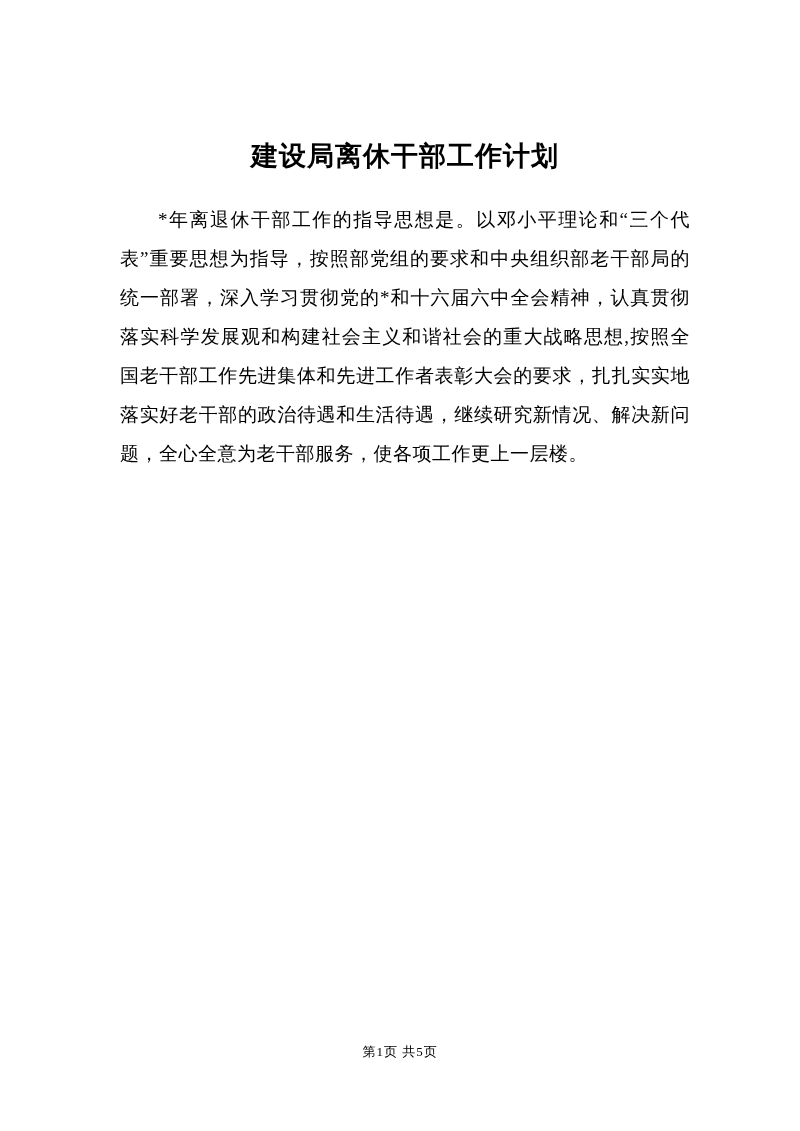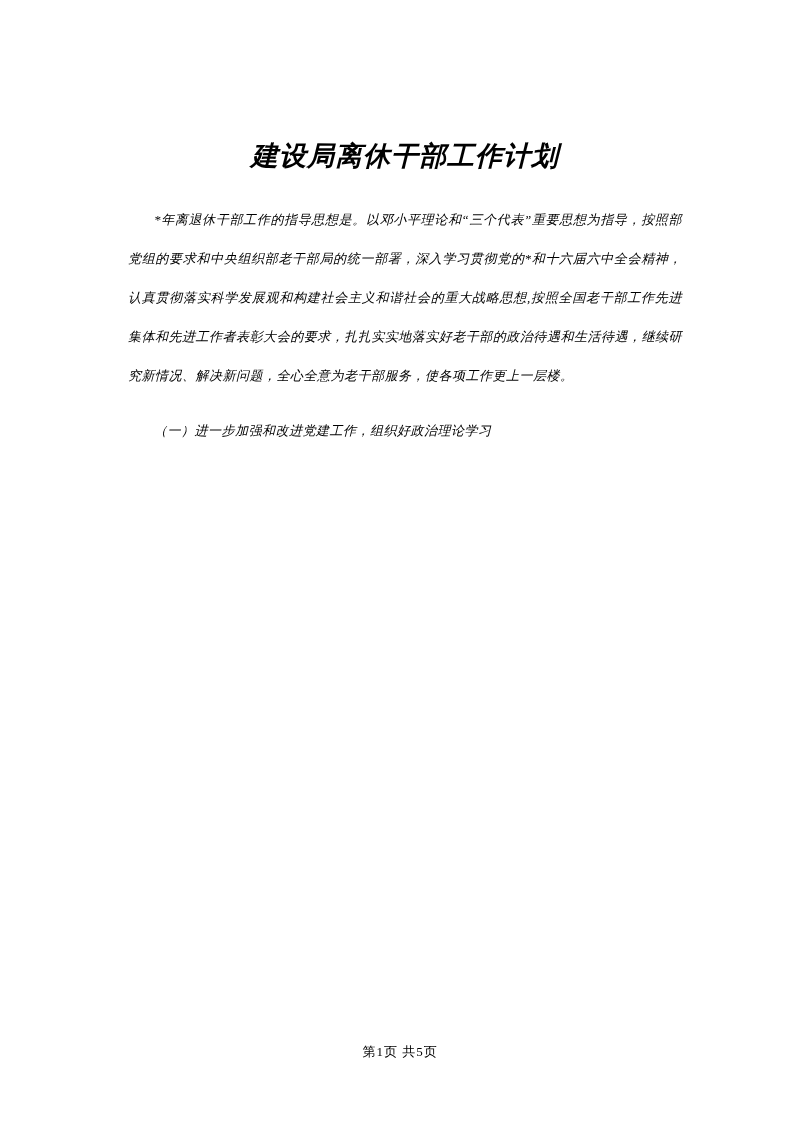--- a/index.html
+++ b/index.html
@@ -14,32 +14,31 @@
     background: #ffffff;
     color: #000000;
     font-family: "Liberation Serif", "DejaVu Serif", serif;
     overflow: hidden;
   }
   .content {
     position: absolute;
     left: 112px;
     right: 102px;
     top: 138px;
-    font-style: italic;
   }
   .doc-title {
     margin: 0 0 26px 0;
     font-size: 27px;
     font-weight: bold;
     text-align: center;
     letter-spacing: 1px;
   }
   .para {
-    margin: 16px;
-    font-size: 13px;
+    margin: 8px;
+    font-size: 19px;
     line-height: 39px;
     text-align: justify;
     text-justify: inter-ideograph;
     text-indent: 2em;
     letter-spacing: 0.5px;
     word-break: break-all;
   }
   .para + .para {
     margin-top: 2px;
   }
@@ -59,19 +58,18 @@
 </style>
 </head>
 <body>
 
 <div class="page">
   <div class="content">
     <h1 class="doc-title">建设局离休干部工作计划</h1>
 
     <p class="para">*年离退休干部工作的指导思想是。以邓小平理论和“三个代表”重要思想为指导，按照部党组的要求和中央组织部老干部局的统一部署，深入学习贯彻党的*和十六届六中全会精神，认真贯彻落实科学发展观和构建社会主义和谐社会的重大战略思想,按照全国老干部工作先进集体和先进工作者表彰大会的要求，扎扎实实地落实好老干部的政治待遇和生活待遇，继续研究新情况、解决新问题，全心全意为老干部服务，使各项工作更上一层楼。</p>
 
-    <p class="para">（一）进一步加强和改进党建工作，组织好政治理论学习</p>
 
 
   </div>
 
   <div class="page-footer">第1页 共5页</div>
 </div>
 
 </body></html>

